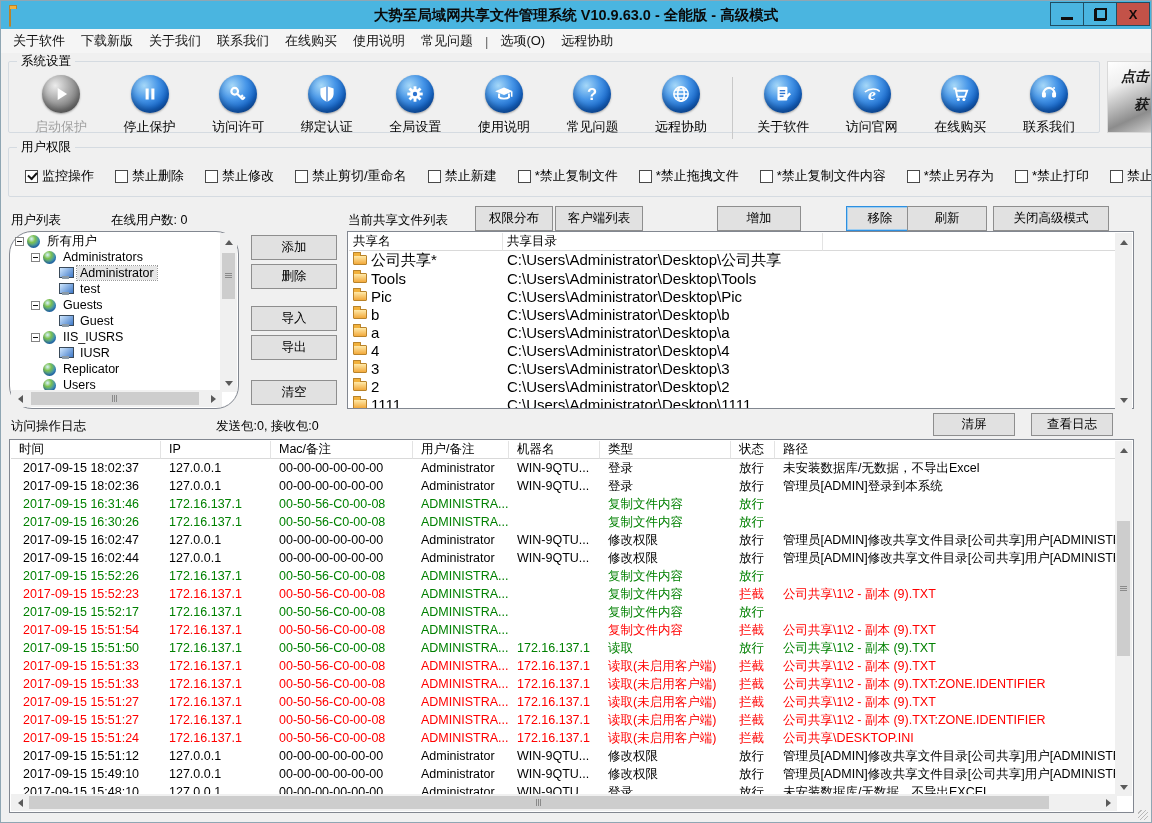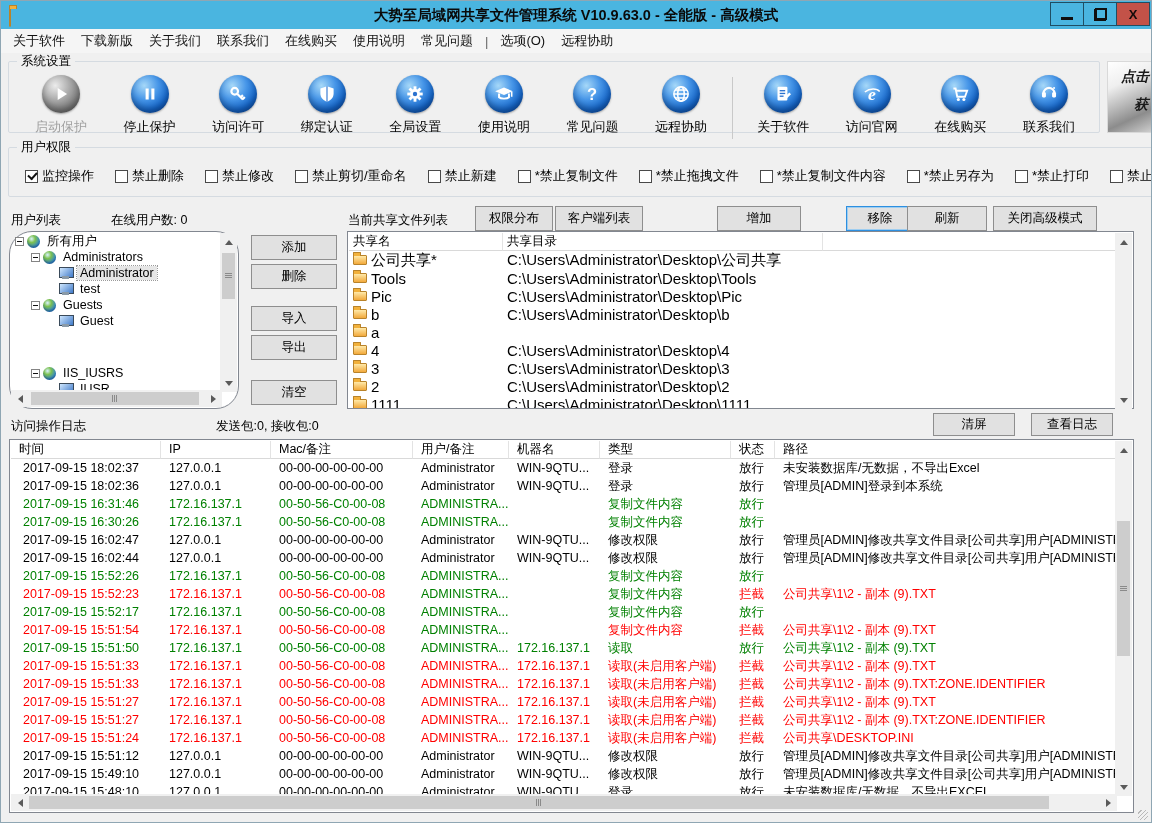--- a/index.html
+++ b/index.html
@@ -344,21 +344,21 @@
 
   <span class="lbl" style="left:10px;top:211px;">用户列表</span>
   <span class="lbl" style="left:110px;top:211px;">在线用户数: 0</span>
   <span class="lbl" style="left:347px;top:211px;">当前共享文件列表</span>
   <div id="midButtons">
       <div class="btn" style="left: 474px; top: 205px; width: 78px;">权限分布</div>
       <div class="btn" style="left: 554px; top: 205px; width: 88px;">客户端列表</div>
       <div class="btn" style="left: 716px; top: 205px; width: 84px;">增加</div>
       <div class="btn focused" style="left: 836px; top: 205px; width: 68px; margin-left: 9px;">移除</div>
       <div class="btn" style="left: 906px; top: 205px; width: 80px;">刷新</div>
-      <div class="btn" style="left: 992px; top: 205px; width: 104px;">关闭高级模式</div>
+      <div class="btn" style="left: 992px; top: 205px; width: 116px;">关闭高级模式</div>
     </div>
 
   <div class="panel tree-panel">
     <div class="treebody" id="treeBody">
         <div class="tnode" style="padding-left: 4px;">
           <span class="expander"></span>
           <span class="gicon"></span>
           <span class="tlab">所有用户</span>
         </div>
         <div class="tnode" style="padding-left: 20px;">
@@ -379,21 +379,21 @@
         <div class="tnode" style="padding-left: 20px;">
           <span class="expander"></span>
           <span class="gicon"></span>
           <span class="tlab">Guests</span>
         </div>
         <div class="tnode" style="padding-left: 36px;">
           <span class="expspace"></span>
           <span class="cicon"></span>
           <span class="tlab">Guest</span>
         </div>
-        <div class="tnode" style="padding-left: 20px; margin-top: 36px;">
+        <div class="tnode" style="padding-left: 20px;">
           <span class="expander"></span>
           <span class="gicon"></span>
           <span class="tlab">IIS_IUSRS</span>
         </div>
         <div class="tnode" style="padding-left: 36px;">
           <span class="expspace"></span>
           <span class="cicon"></span>
           <span class="tlab">IUSR</span>
         </div>
         <div class="tnode" style="padding-left: 20px;">
@@ -472,20 +472,21 @@
             <span>b</span>
           </div>
           <div class="scell">C:\Users\Administrator\Desktop\b</div>
           <div class="scell"></div>
         </div>
         <div class="srow sgrid">
           <div class="scell">
             <span class="folder"></span>
             <span>a</span>
           </div>
+          <div class="scell">C:\Users\Administrator\Desktop\a</div>
           <div class="scell"></div>
         </div>
         <div class="srow sgrid">
           <div class="scell">
             <span class="folder"></span>
             <span>4</span>
           </div>
           <div class="scell">C:\Users\Administrator\Desktop\4</div>
           <div class="scell"></div>
         </div>

